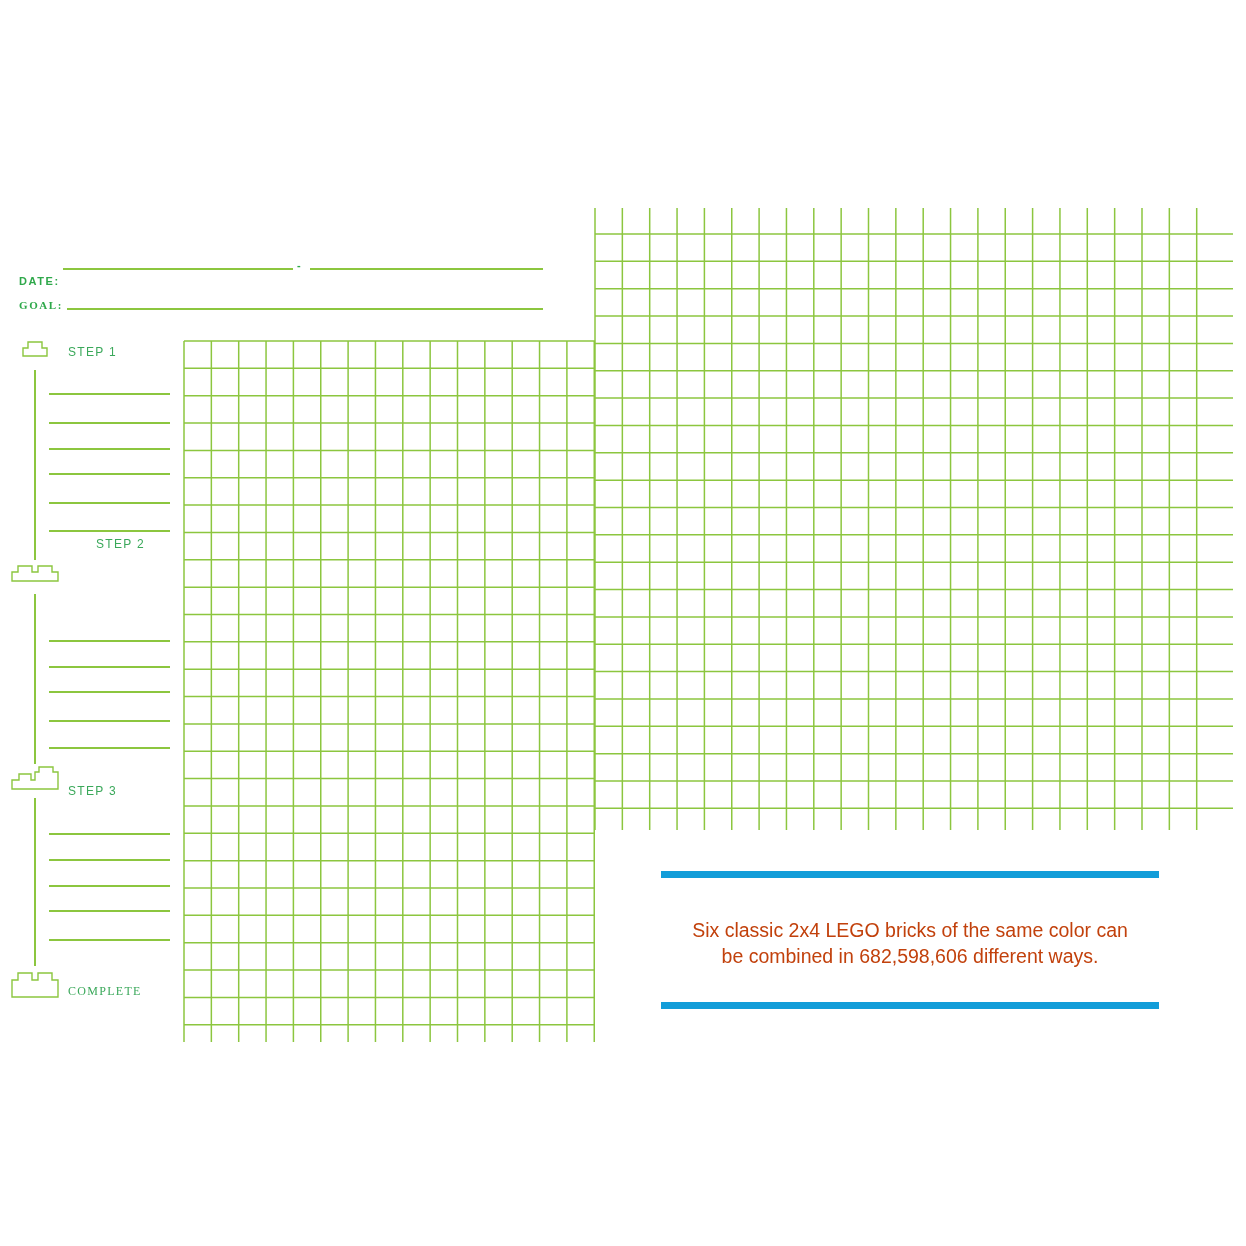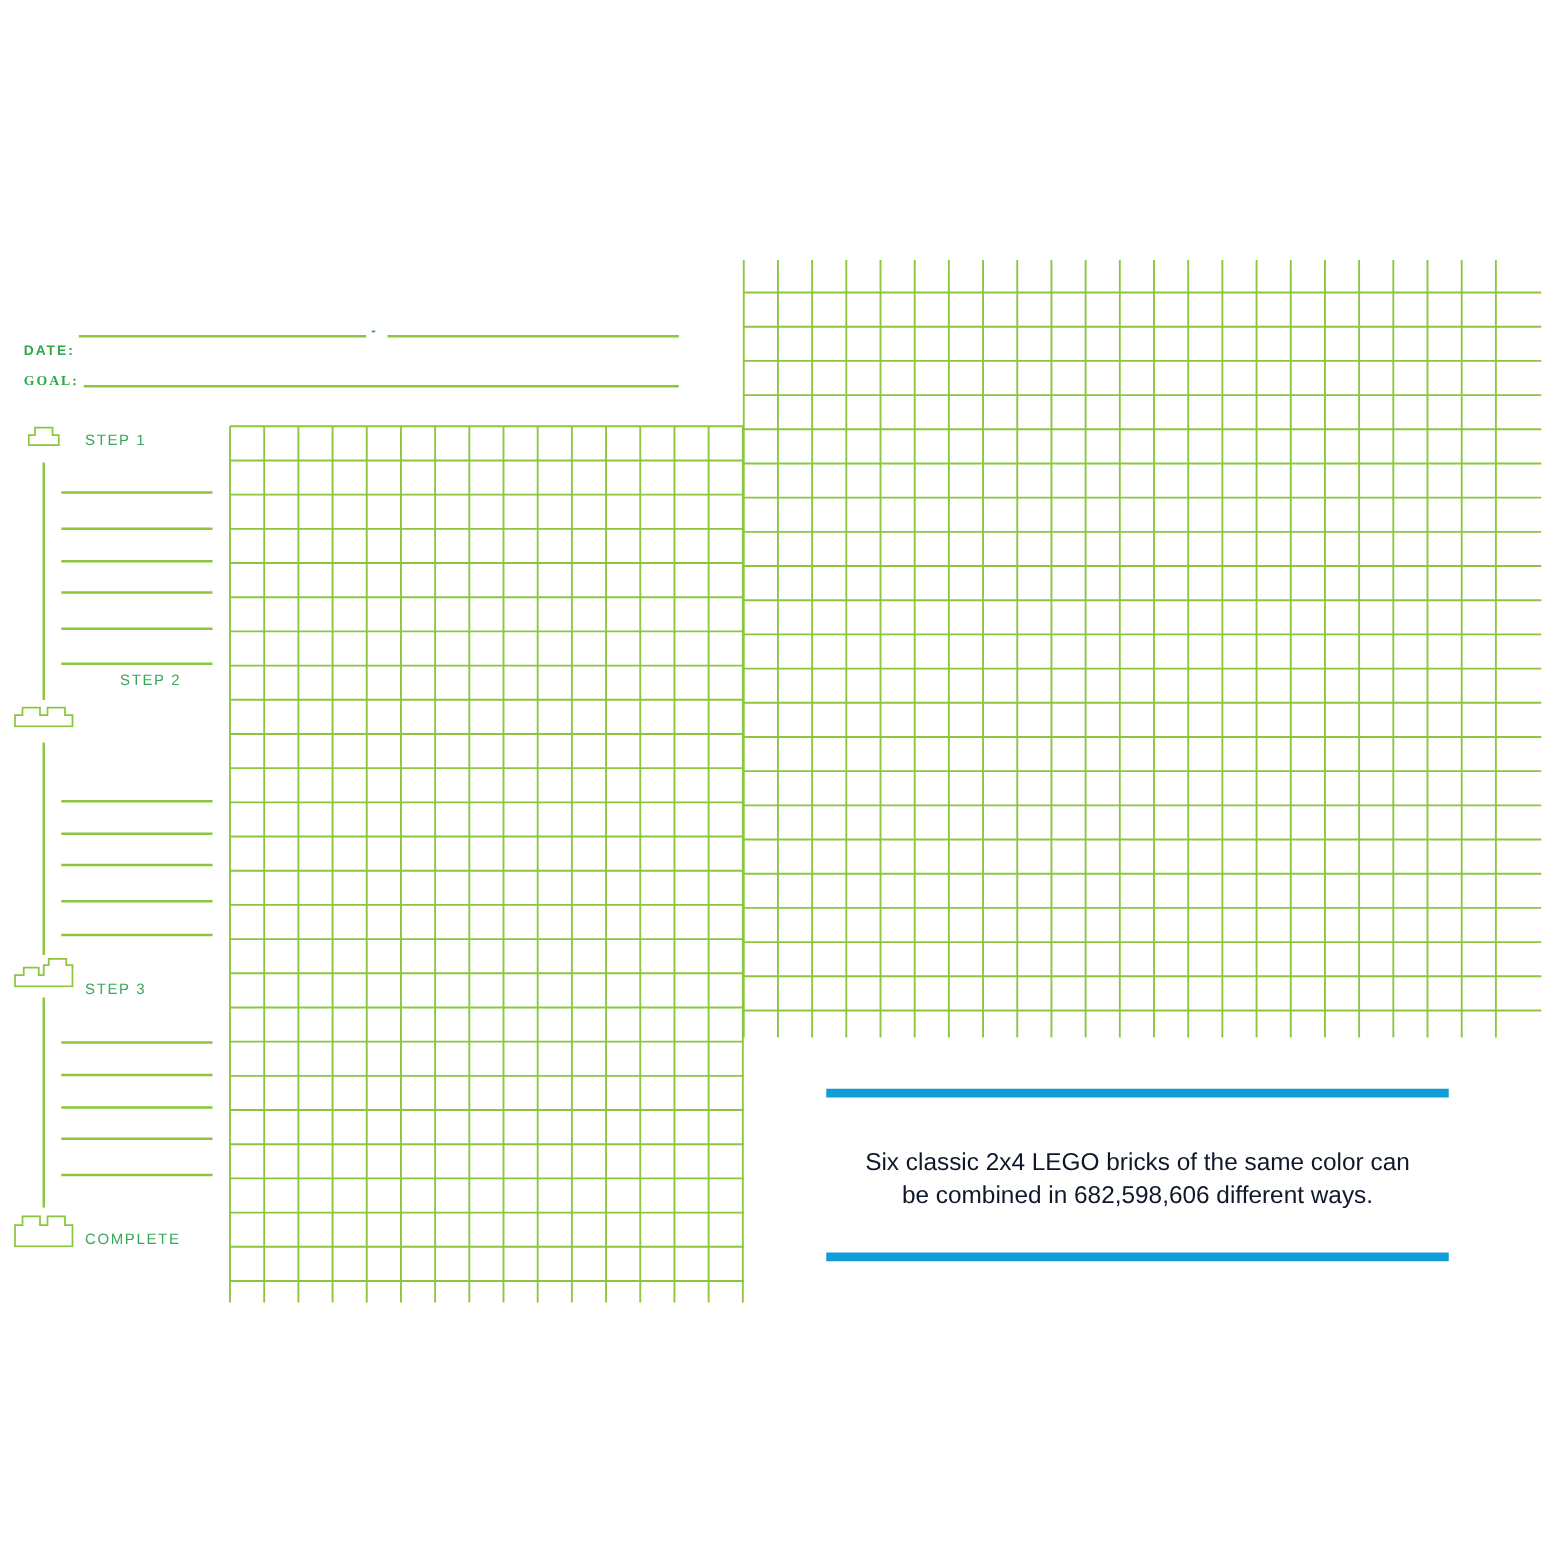--- a/index.html
+++ b/index.html
@@ -3,21 +3,21 @@
   <meta charset="utf-8">
   <style>
     html, body { margin: 0; padding: 0; background: #ffffff; }
     body { width: 1246px; height: 1246px; position: relative; overflow: hidden; font-family: "Liberation Sans", "DejaVu Sans", sans-serif; }
     .abs { position: absolute; }
     .label-green { color: #2ea84a; font-weight: bold; letter-spacing: 1.6px; font-size: 11px; }
     .step-label { color: #3aa85a; font-size: 12px; letter-spacing: 1.3px; font-weight: normal; }
     .rule { position: absolute; height: 1.5px; background: #8cc63f; }
     .vline { position: absolute; width: 1.5px; background: #8cc63f; }
     svg.grid { position: absolute; left: 0; top: 0; }
-    .fact { position: absolute; left: 660px; width: 500px; text-align: center; color: #0f172a; font-size: 19.5px; line-height: 26px; }
+    .fact { position: absolute; left: 660px; width: 500px; text-align: center; color: #c2410c; font-size: 19.5px; line-height: 26px; }
     .bar { position: absolute; left: 661px; width: 498px; height: 7px; background: #129dd9; }
   </style>
 </head>
 <body>
 
 <div class="abs label-green" style="left:19px; top:259px;margin-top:16px;">DATE:</div>
 <div class="rule" style="left:63px; top:268px; width:230px;"></div>
 <div class="abs label-green" style="left:297px; top:259px;">-</div>
 <div class="rule" style="left:310px; top:268px; width:233px;"></div>
 
@@ -60,21 +60,21 @@
   <div class="rule" style="left:49px; top:833px; width:121px;"></div>
   <div class="rule" style="left:49px; top:859px; width:121px;"></div>
   <div class="rule" style="left:49px; top:885px; width:121px;"></div>
   <div class="rule" style="left:49px; top:910px; width:121px;"></div>
   <div class="rule" style="left:49px; top:939px; width:121px;"></div>
 </div>
 
 <svg class="abs" style="left:11px; top:971px;" width="50" height="27" viewBox="0 0 50 27">
   <path d="M1 26 V9 H7 V2 H21 V9 H27 V2 H41 V9 H47 V26 Z" fill="none" stroke="#8cc63f" stroke-width="1.4"></path>
 </svg>
-<div class="abs step-label" style="left:68px; top:984px;">COMPLETE</div>
+<div class="abs step-label" style="left:68px; top:984px;font-family:Liberation Serif, serif;">COMPLETE</div>
 
 <svg class="grid" width="1246" height="1246" viewBox="0 0 1246 1246">
   <g id="grid-lines" stroke="#8cc63f" stroke-width="1.5" fill="none">
       <line x1="184" y1="341" x2="184" y2="1042"></line>
       <line x1="211.35" y1="341" x2="211.35" y2="1042"></line>
       <line x1="238.7" y1="341" x2="238.7" y2="1042"></line>
       <line x1="266.05" y1="341" x2="266.05" y2="1042"></line>
       <line x1="293.40000000000003" y1="341" x2="293.40000000000003" y2="1042"></line>
       <line x1="320.75000000000006" y1="341" x2="320.75000000000006" y2="1042"></line>
       <line x1="348.1000000000001" y1="341" x2="348.1000000000001" y2="1042"></line>

